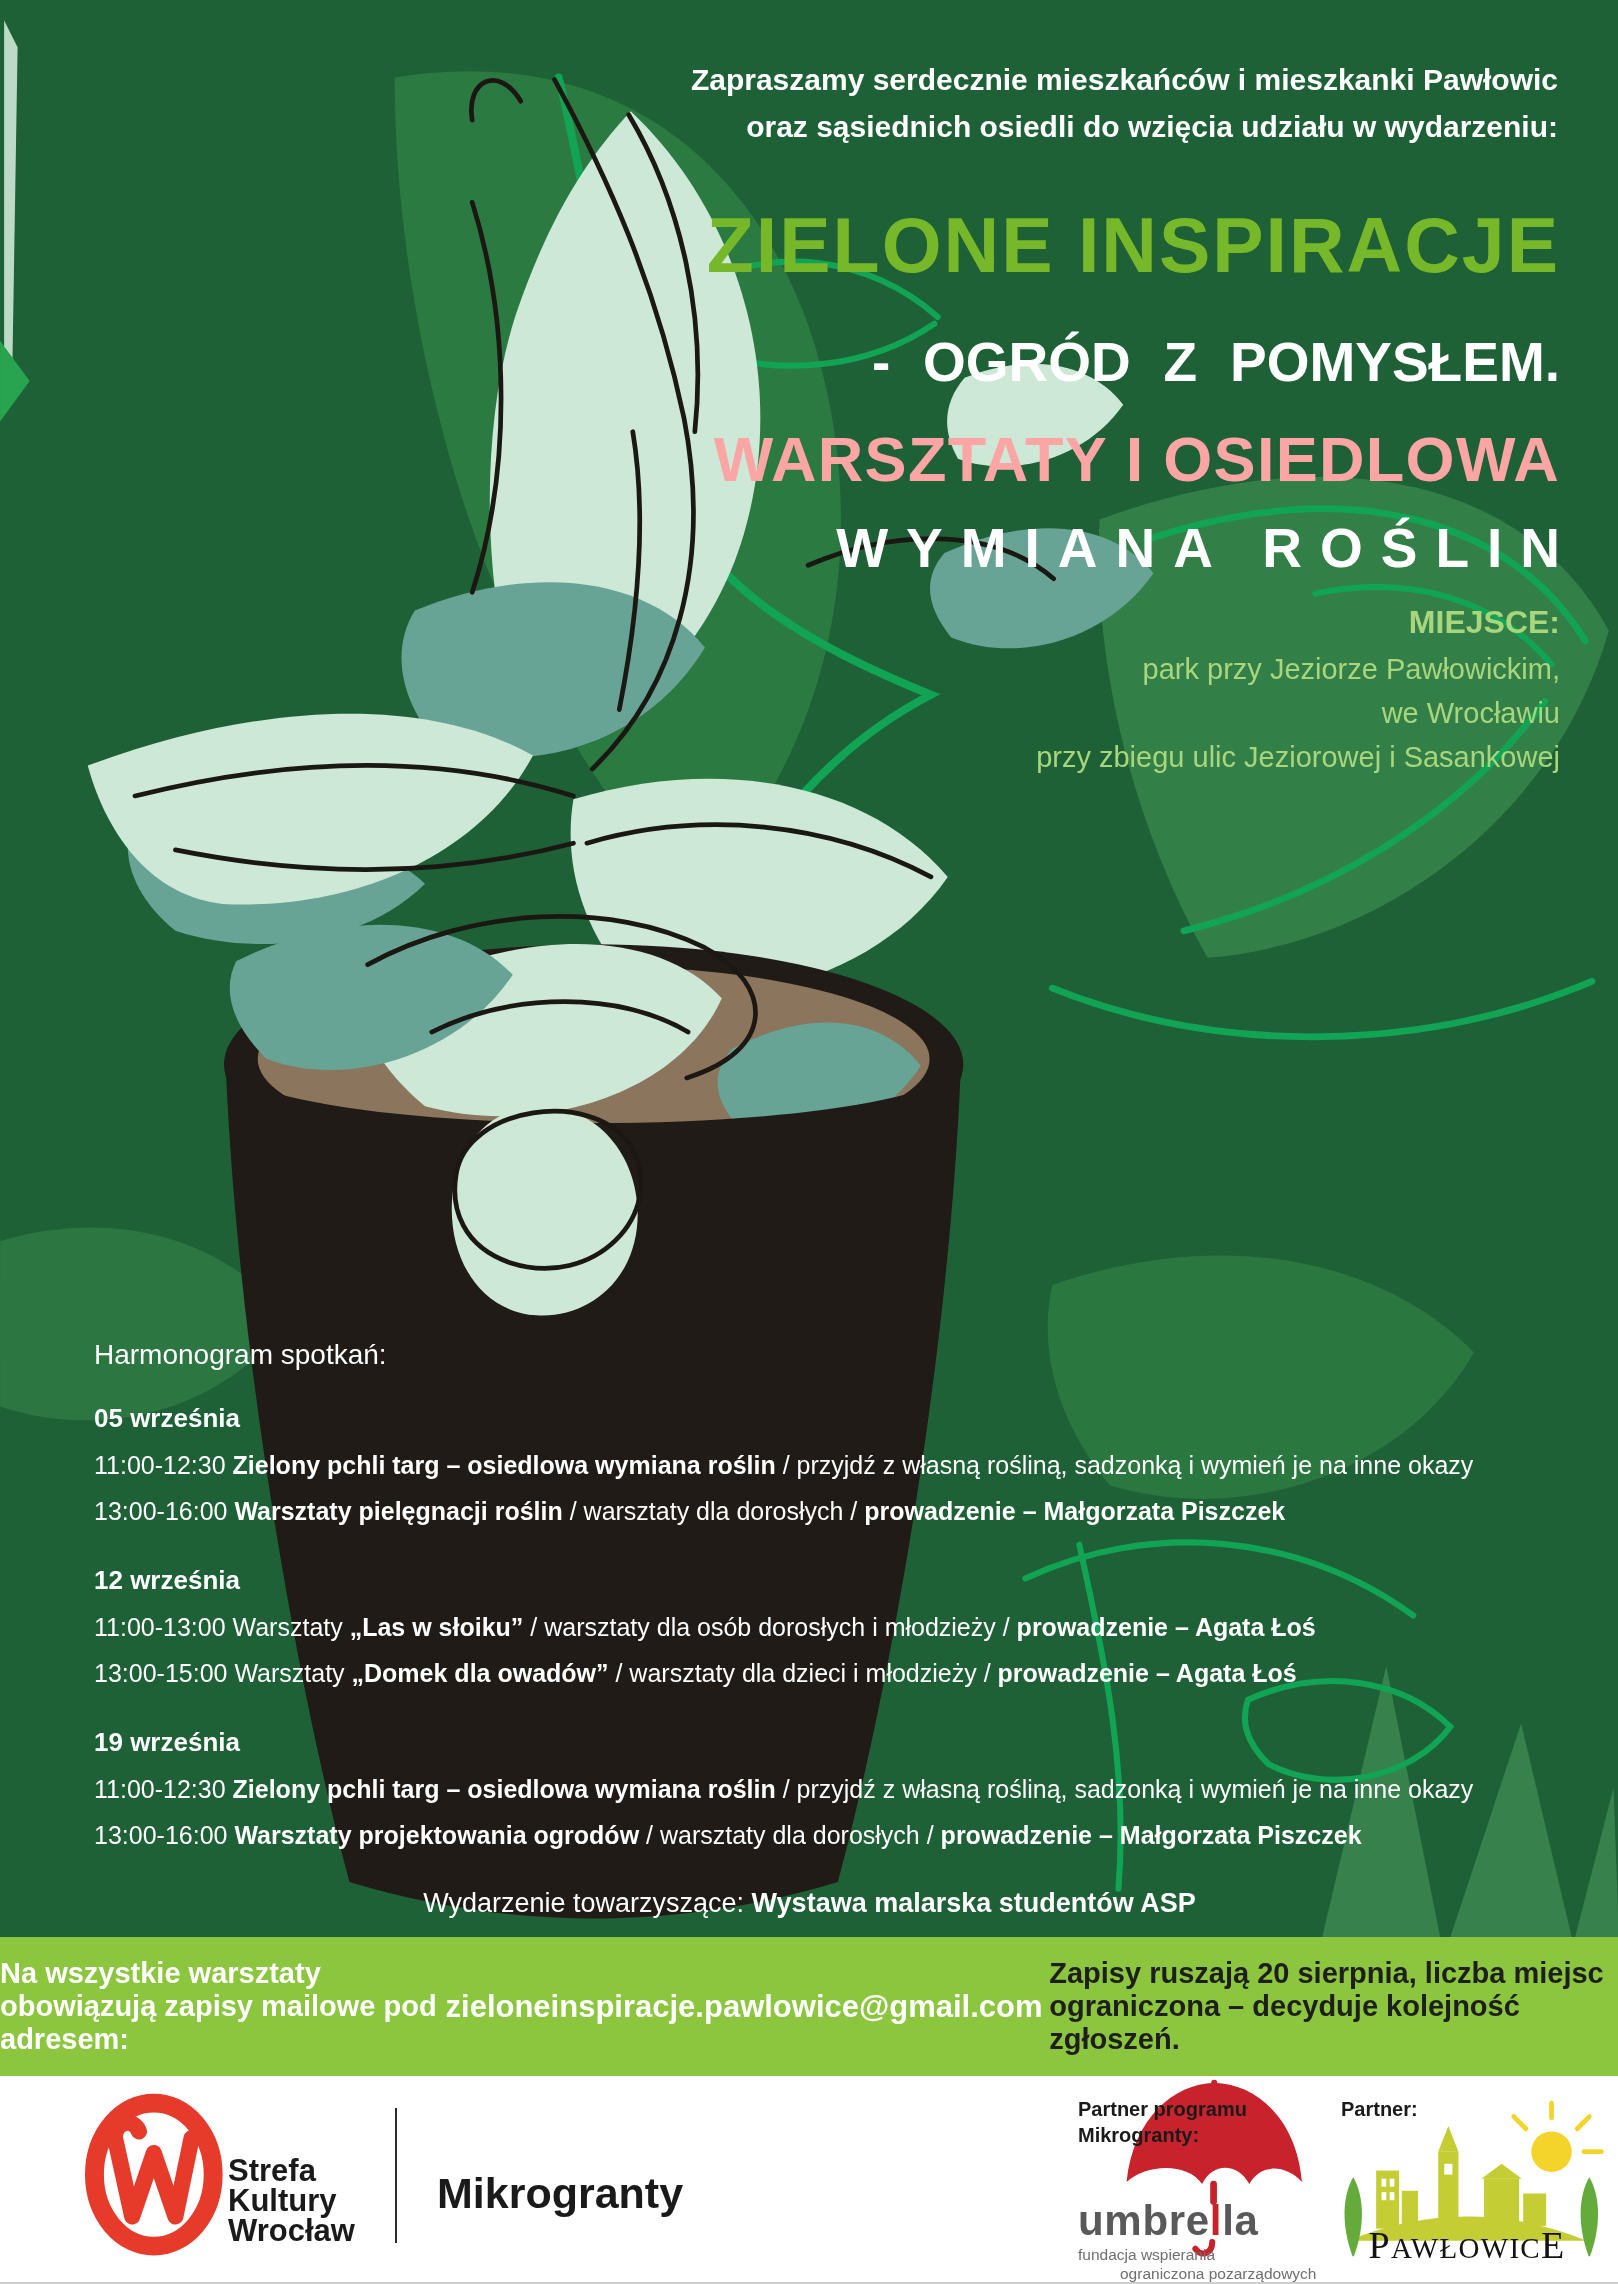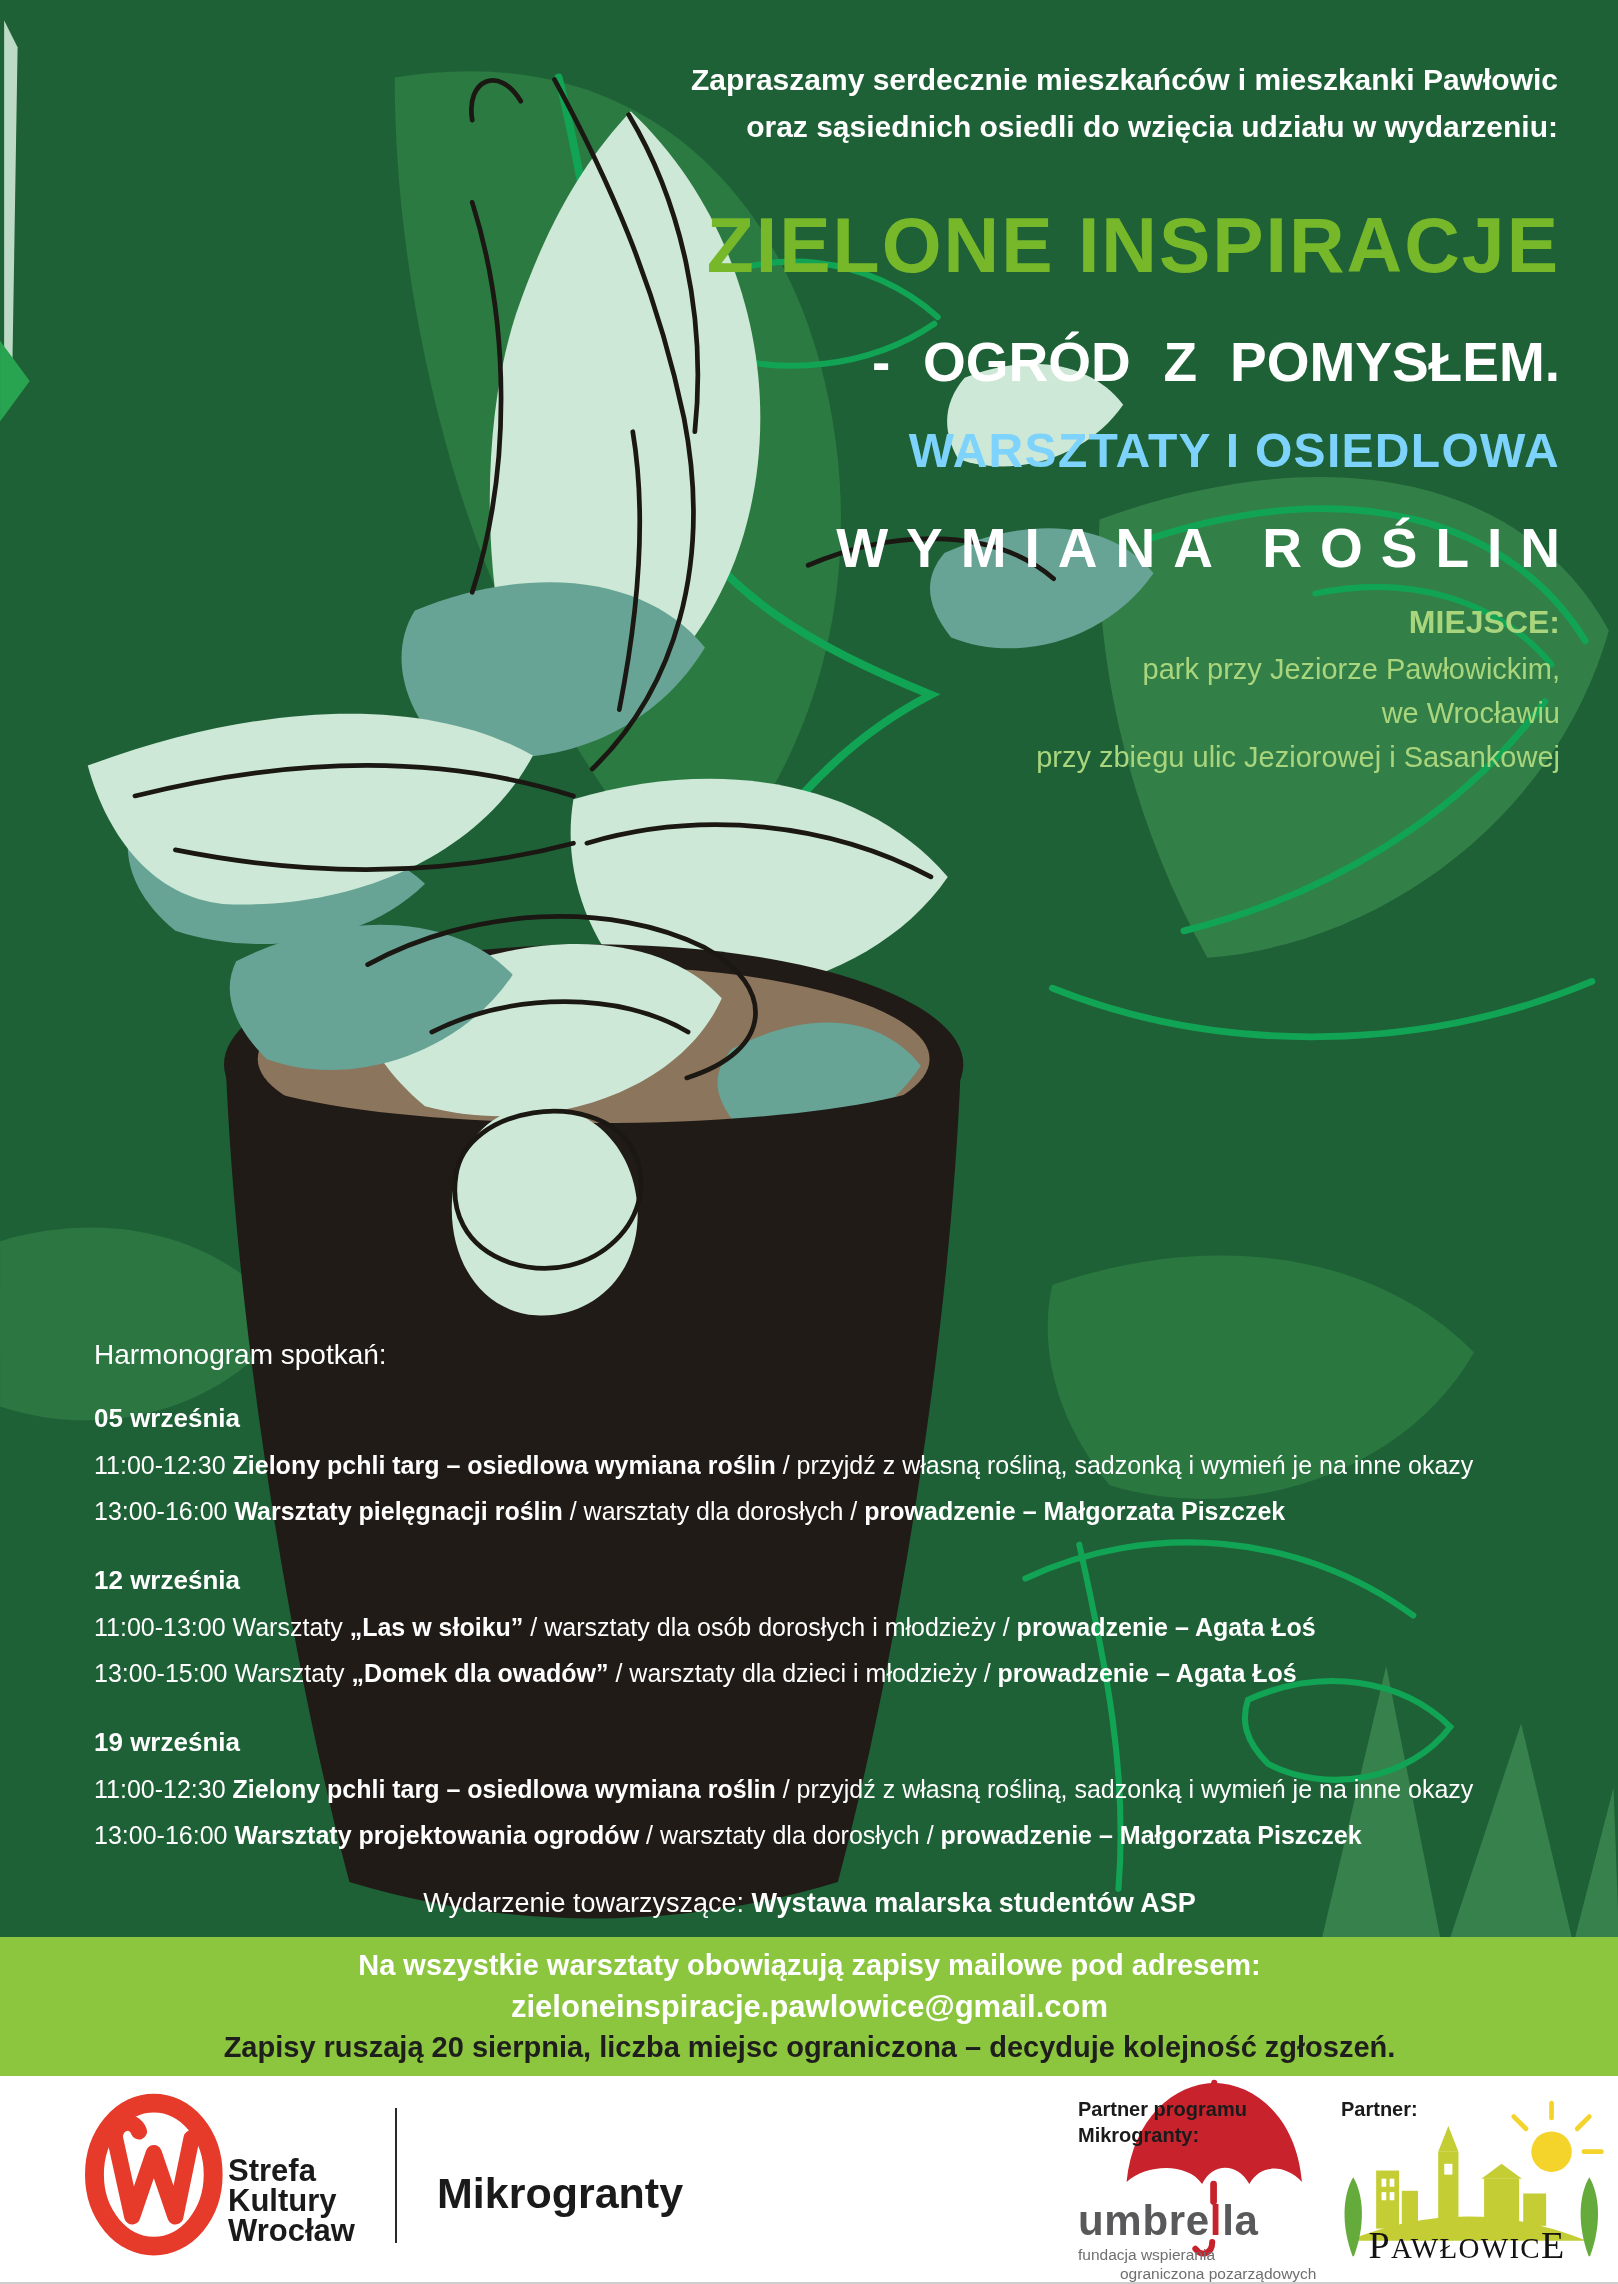--- a/index.html
+++ b/index.html
@@ -10,21 +10,21 @@
   .deco{position:absolute;left:0;top:0;width:1619px;height:2284px;}
   .txt{position:absolute;z-index:5;margin-top:18px;}
 
   
   .intro{right:61px;top:38px;width:1012px;text-align:right;
          color:#ffffff;font-weight:bold;font-size:30px;line-height:47px;}
   .title{right:59px;top:183px;color:#76b82a;font-weight:bold;font-size:77px;
          letter-spacing:2px;white-space:nowrap;}
   .sub1{right:59px;top:312px;color:#ffffff;font-weight:bold;font-size:55px;
         word-spacing:17.5px;white-space:nowrap;}
-  .sub2{right:59px;top:405px;color:#7dd3fc;font-weight:bold;font-size:48px;
+  .sub2{right:59px;top:405px;color:#fca5a5;font-weight:bold;font-size:63px;
         letter-spacing:1.3px;white-space:nowrap;}
   .sub3{right:59px;top:498px;color:#ffffff;font-weight:bold;font-size:55px;
         letter-spacing:18px;margin-right:-18px;white-space:nowrap;}
   .place-label{right:59px;top:586px;color:#a9d67d;font-weight:bold;font-size:32px;}
   .place{right:59px;top:629px;color:#a9d67d;font-size:29px;line-height:44px;
          text-align:right;}
 
   
   .schedule{left:94px;top:1319px;color:#ffffff;}
   .sched-heading{font-size:28px;line-height:35px;margin-bottom:16px;}
@@ -32,21 +32,21 @@
   .day-date{font-weight:bold;font-size:26px;line-height:32px;margin-bottom:8px;}
   .day-line{font-size:25px;line-height:46px;white-space:nowrap;}
   .day-line .b{font-weight:bold;}
 
   .side-event{left:0;top:1870px;width:1619px;text-align:center;color:#ffffff;
               font-size:27px;}
   .side-event .b{font-weight:bold;text-align:center;}
 
   
   .band{position:absolute;left:0;top:1937px;width:1619px;height:139px;
-        background:#8cc63e;z-index:6;display:flex;flex-direction:column;
+        background:#8cc63e;z-index:6;display:flex;flex-direction:row;
         align-items:center;justify-content:center;gap:6.7px;}
   .band-l1{color:#ffffff;font-weight:bold;font-size:29px;}
   .band-email{color:#ffffff;font-weight:bold;font-size:31px;}
   .band-l3{color:#1e1e1c;font-weight:bold;font-size:29px;}
 
   
   .footer{position:absolute;left:0;top:2076px;width:1619px;height:208px;
           background:#ffffff;z-index:6;border-bottom:2.7px solid #cfcfcf;box-sizing:border-box;}
   .footer svg{position:absolute;left:0;top:0;width:1619px;height:208px;}
   .strefa{position:absolute;left:228px;top:80px;color:#1a1a1a;font-weight:bold;

